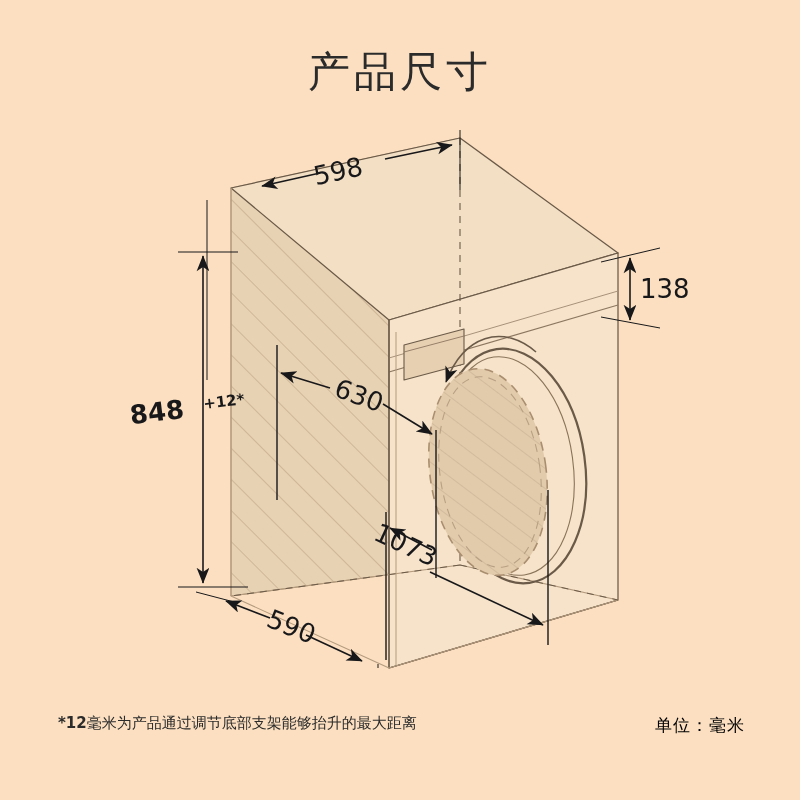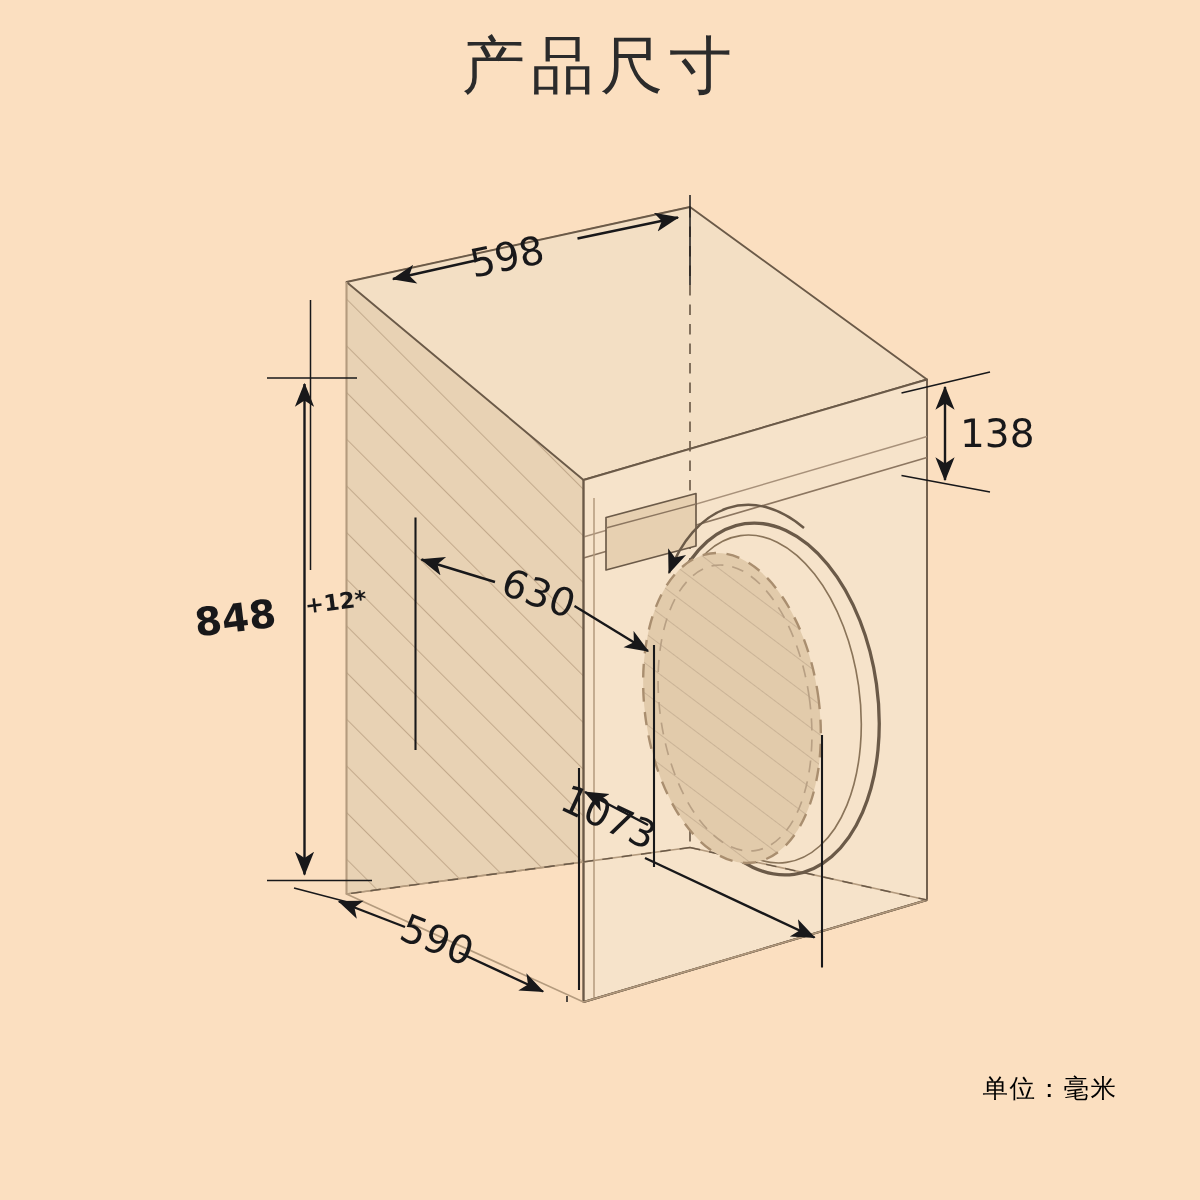--- a/index.html
+++ b/index.html
@@ -16,21 +16,21 @@
   }
   #stage {
     position: absolute;
     left: 0; top: 0;
     width: 800px;
     height: 800px;
   }
   .page-title {
     position: absolute;
     left: 0;
-    top: 16px;
+    top: 44px;
     width: 800px;
     text-align: center;
     font-size: 42px;
     font-weight: 400;
     letter-spacing: 4px;
     color: #2b2b2b;
     font-family: "DejaVu Sans", sans-serif;
   }
   .footnote {
     position: absolute;
@@ -186,16 +186,19 @@
     <g>
       <line x1="196" y1="592" x2="238" y2="603" stroke="#18181a" stroke-width="1"></line>
       <line x1="378" y1="664" x2="378" y2="668" stroke="#18181a" stroke-width="1"></line>
       <line x1="270" y1="618" x2="226" y2="601" stroke="#18181a" stroke-width="1.6" marker-end="url(#arwEnd)"></line>
       <line x1="306" y1="635" x2="362" y2="661" stroke="#18181a" stroke-width="1.6" marker-end="url(#arwEnd)"></line>
       <text class="dimtext" x="288" y="635" text-anchor="middle" transform="rotate(22 288 635)">590</text>
     </g>
 
   </svg>
 
+  <div class="footnote">
+    <b>*12</b><span>毫米为产品通过调节底部支架能够抬升的最大距离</span>
+  </div>
 
   <div class="unit-label">单位：毫米</div>
 
 </div>
 
 </body></html>

